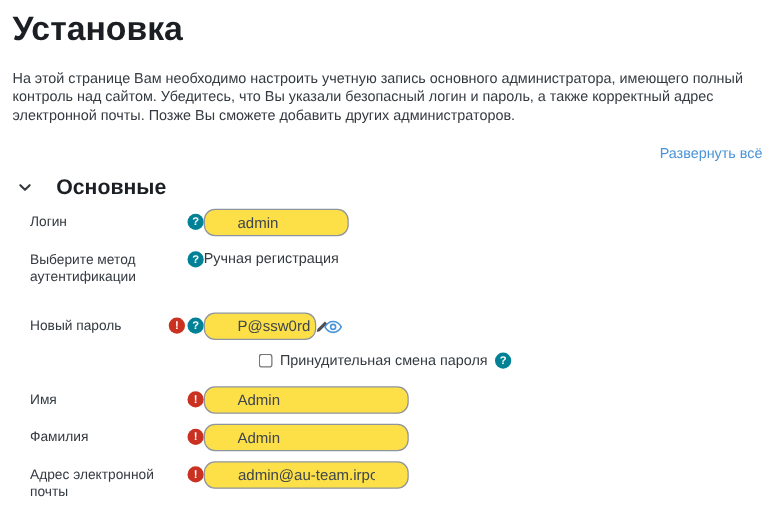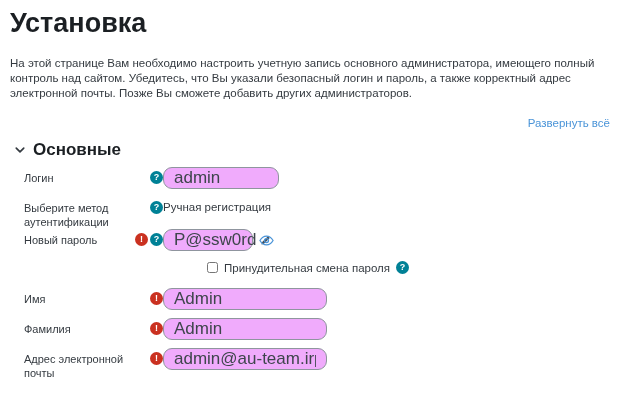--- a/index.html
+++ b/index.html
@@ -7,59 +7,59 @@
   body { font-family: "Liberation Sans", sans-serif; color: #343a40; }
   .page { padding: 6px 10px 0 10px; }
 
   h1.page-title { font-size: 27px; font-weight: bold; color: #1b1f23; letter-spacing: 0; margin-top: 2px; }
 
   .intro { font-size: 11.5px; line-height: 15px; color: #343a40; margin-top: 17px; width: 606px; }
 
   .expand-row { text-align: right; margin-top: 12px; padding-right: 4px; }
   .expand-row a { color: #4a94d8; font-size: 11.5px; text-decoration: none; }
 
-  .section-header { display: flex; align-items: center; gap: 7px; margin-top: 9px; padding-left: 4px; cursor: pointer; }
+  .section-header { display: flex; align-items: center; gap: 19px; margin-top: 9px; padding-left: 4px; cursor: pointer; }
   .section-header .chev { width: 12px; height: 12px; display: inline-flex; }
   .section-header h2 { font-size: 17px; font-weight: bold; color: #1b1f23; }
 
   .mform { margin-top: 7px; }
   .frow { display: flex; align-items: flex-start; margin-bottom: 8px; justify-content: space-between; }
   .lcol { width: 153px; flex: 0 0 153px; display: flex; justify-content: space-between; align-items: flex-start; padding-left: 14px; padding-top: 4px; }
   .flabel { font-size: 11px; line-height: 14px; color: #343a40; max-width: 108px; }
   .icons { display: flex; gap: 2px; padding-top: 0; }
   .ccol { flex: 1; padding-top: 0; }
 
   .badge-ic { width: 13px; height: 13px; border-radius: 50%; color: #fff; font-size: 9px; font-weight: bold;
               display: inline-flex; align-items: center; justify-content: center; line-height: 1; cursor: pointer; }
   .help  { background: #008196; }
   .req   { background: #ca3120; }
 
   .tinput, .fakeinput, .selectbox {
-    height: 22px; border: 1px solid #8f959e; border-radius: 9px; background: #f0abfc;
-    font-family: "Liberation Sans", sans-serif; font-size: 17px; color: #3e454c;
-    padding: 0 10px; display: inline-flex; align-items: center;
+    height: 22px; border: 1px solid #8f959e; border-radius: 9px; background: #fde047;
+    font-family: "Liberation Sans", sans-serif; font-size: 12px; color: #3e454c;
+    padding: 0 26px; display: inline-flex; align-items: center;
   }
   input.tinput { display: inline-block; line-height: 20px; }
   .w-login { width: 116px; }
   .w-name  { width: 164px; }
   .w-pass  { width: 90px; }
 
   .statictext { font-size: 11.5px; color: #343a40; padding-top: 4px; }
   .policy { font-size: 11.5px; line-height: 15px; color: #343a40; width: 452px; padding-top: 2px; }
 
   .passwrap { display: flex; align-items: center; gap: 6px; }
   .fakeinput { gap: 4px; justify-content: flex-start; cursor: text; }
   .pencil { width: 11px; height: 11px; display: inline-flex; }
   .eye { width: 15px; height: 15px; display: inline-flex; cursor: pointer; }
 
   .checkrow { display: flex; align-items: center; gap: 6px; padding-top: 2px; margin-bottom: 4px; margin-left: 44px; }
   .checkrow input[type=checkbox] { width: 11px; height: 11px; accent-color: #6c757d; cursor: pointer; }
   .checkrow .cblabel { font-size: 11.5px; color: #343a40; }
 
-  .gap-sm { margin-bottom: 0; }
+  .gap-sm { margin-bottom: 21px; }
   .gap-md { margin-bottom: 10px; }
 </style>
 </head>
 <body>
 
 <div class="page">
 
   <h1 class="page-title">Установка</h1>
 
   <p class="intro">На этой странице Вам необходимо настроить учетную запись основного администратора, имеющего полный контроль над сайтом. Убедитесь, что Вы указали безопасный логин и пароль, а также корректный адрес электронной почты. Позже Вы сможете добавить других администраторов.</p>

